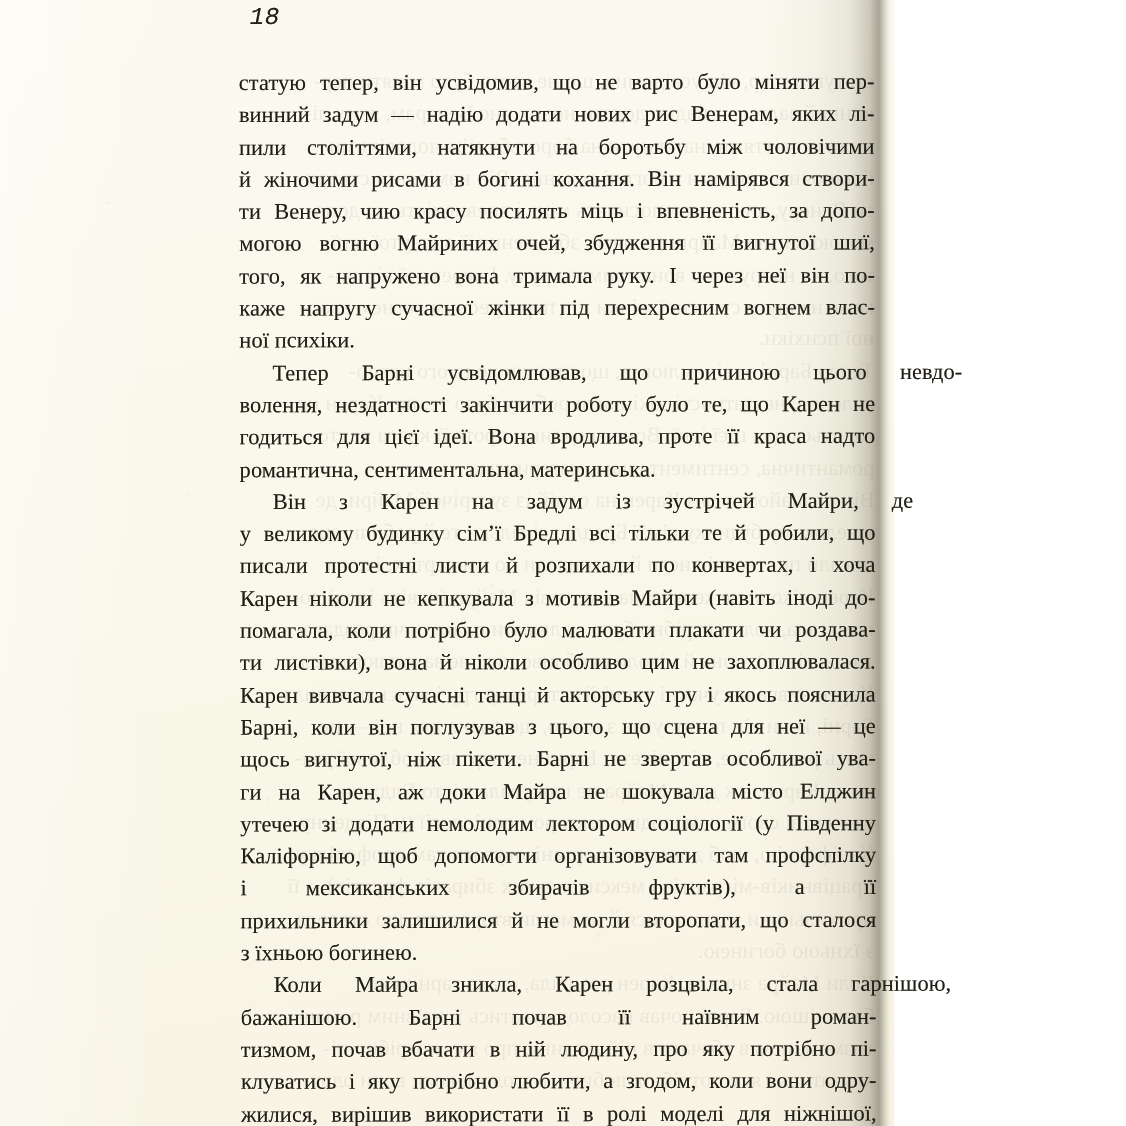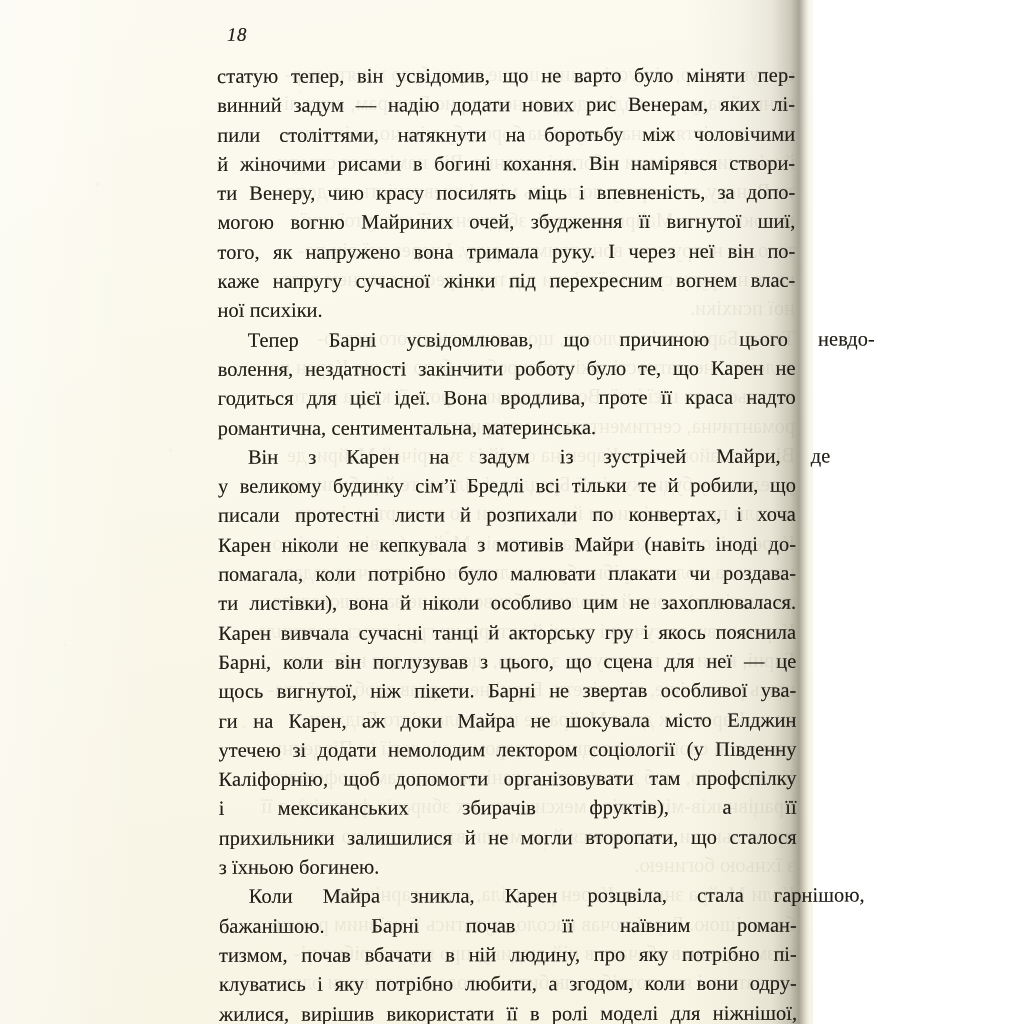--- a/index.html
+++ b/index.html
@@ -84,26 +84,27 @@
     line-height: 29.3px;
     color: #6b6450;
     letter-spacing: 0.1px;
     overflow: hidden;
   }
 
   
   #page-number {
     position: absolute;
     left: 228px;
-    top: 24px;
-    font-size: 19px;
+    top: 4px;
+    font-size: 22px;
     font-style: italic;
     color: #23201a;
     letter-spacing: 0.5px;
     text-shadow: 0 0 0.6px rgba(35,32,26,0.55);
+    font-family: Liberation Mono, monospace;
   }
 
   #text-block {
     position: absolute;
     left: 218px;
     top: 62px;
     width: 578px;
   }
 
   .para {

